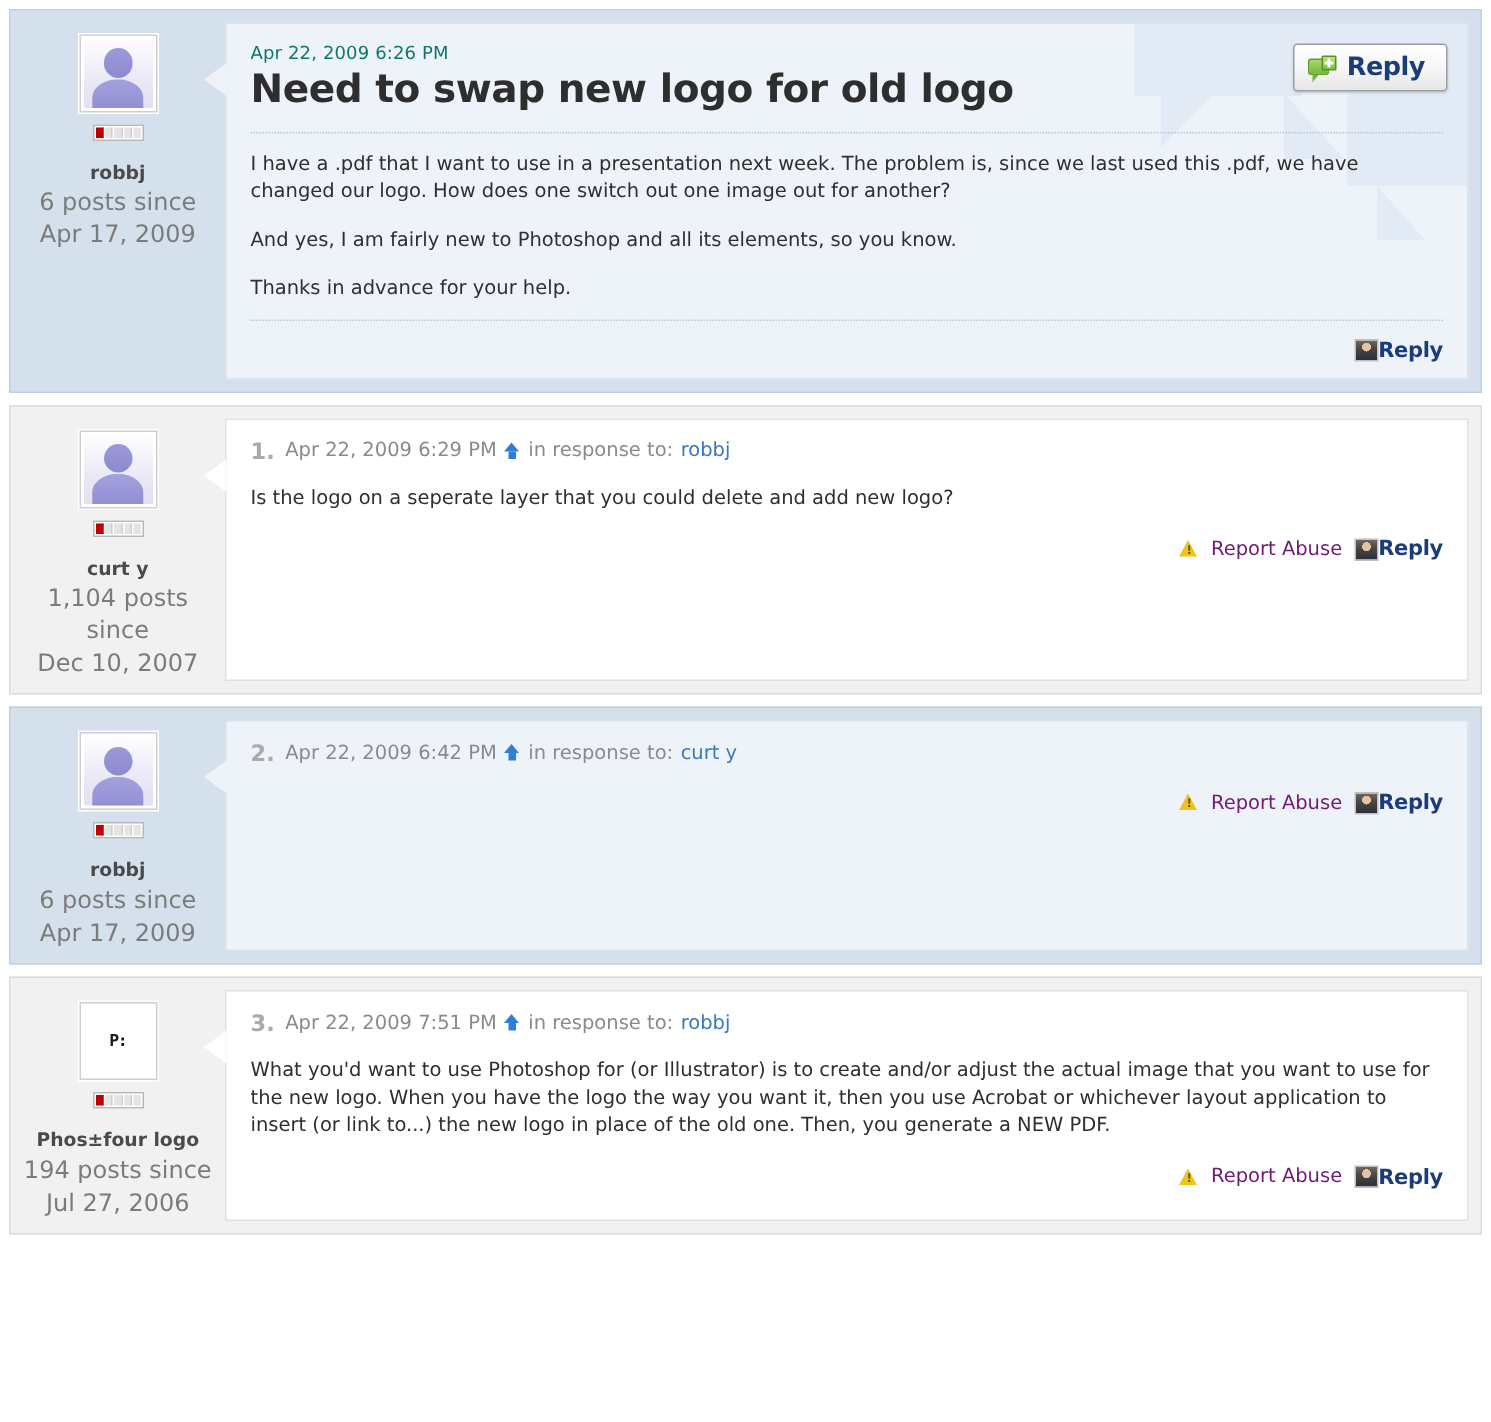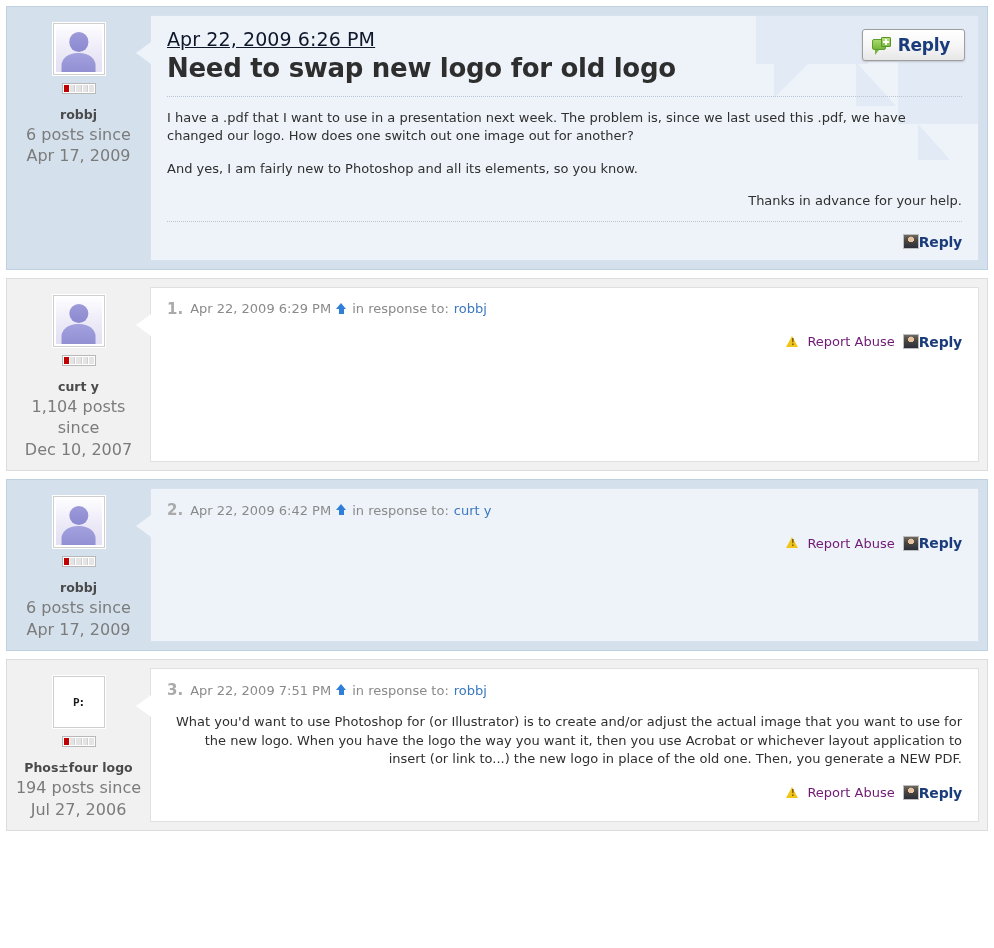--- a/index.html
+++ b/index.html
@@ -221,25 +221,24 @@
   .wm3 { left: 150px; top: 38px; width: 120px; height: 70px; }
   .wm3t {
     position: absolute; left: 170px; top: 108px;
     width: 0; height: 0; border-style: solid;
     border-width: 36px 0 0 32px;
     border-color: transparent transparent transparent #e2eaf5;
   }
 
   
   .pdate {
-    font-size: 19px;
-    color: #0f172a;
+    font-size: 12px;
+    color: #0f766e;
     margin: 0 0 2px 0;
     letter-spacing: .1px;
-    text-decoration: underline;
   }
   .ptitle {
     font-size: 26px;
     font-weight: bold;
     color: #2e2e2e;
     margin: 4px 0 12px 0;
     line-height: 1.15;
     letter-spacing: -.3px;
   }
   .hrdot {
@@ -248,21 +247,21 @@
     margin: 10px 0 12px 0;
     height: 0;
   }
 
   .ptext p {
     margin: 0 0 14px 0;
     font-size: 13px;
     line-height: 1.42;
     color: #2f2f2f;
   }
-  .ptext p:last-child { margin-bottom: 0; text-align: right; }
+  .ptext p:last-child { margin-bottom: 0; }
 
   
   .replyhead {
     font-size: 13px;
     color: #8a8a8a;
     margin-bottom: 14px;
     display: flex;
     align-items: center;
     gap: 5px;
     flex-wrap: wrap;
@@ -511,20 +510,23 @@
         <div class="bodycol">
           <span class="tail"></span>
           <div class="bodyinner">
             <div class="replyhead">
               <span class="num">1.</span>
               <span>Apr 22, 2009 6:29 PM</span>
               <span class="uparrow"></span>
               <span>in response to:</span>
               <span class="link">robbj</span>
             </div>
+            <div class="ptext">
+              <p>Is the logo on a seperate layer that you could delete and add new logo?</p>
+            </div>
             <div class="footrow">
               <span class="warn-icon"></span>
               <span class="report-label">Report Abuse</span>
               <span class="reply-link">
                 <span class="mini-avatar"></span>
                 <span class="reply-text">Reply</span>
               </span>
             </div>
           </div>
         </div>

